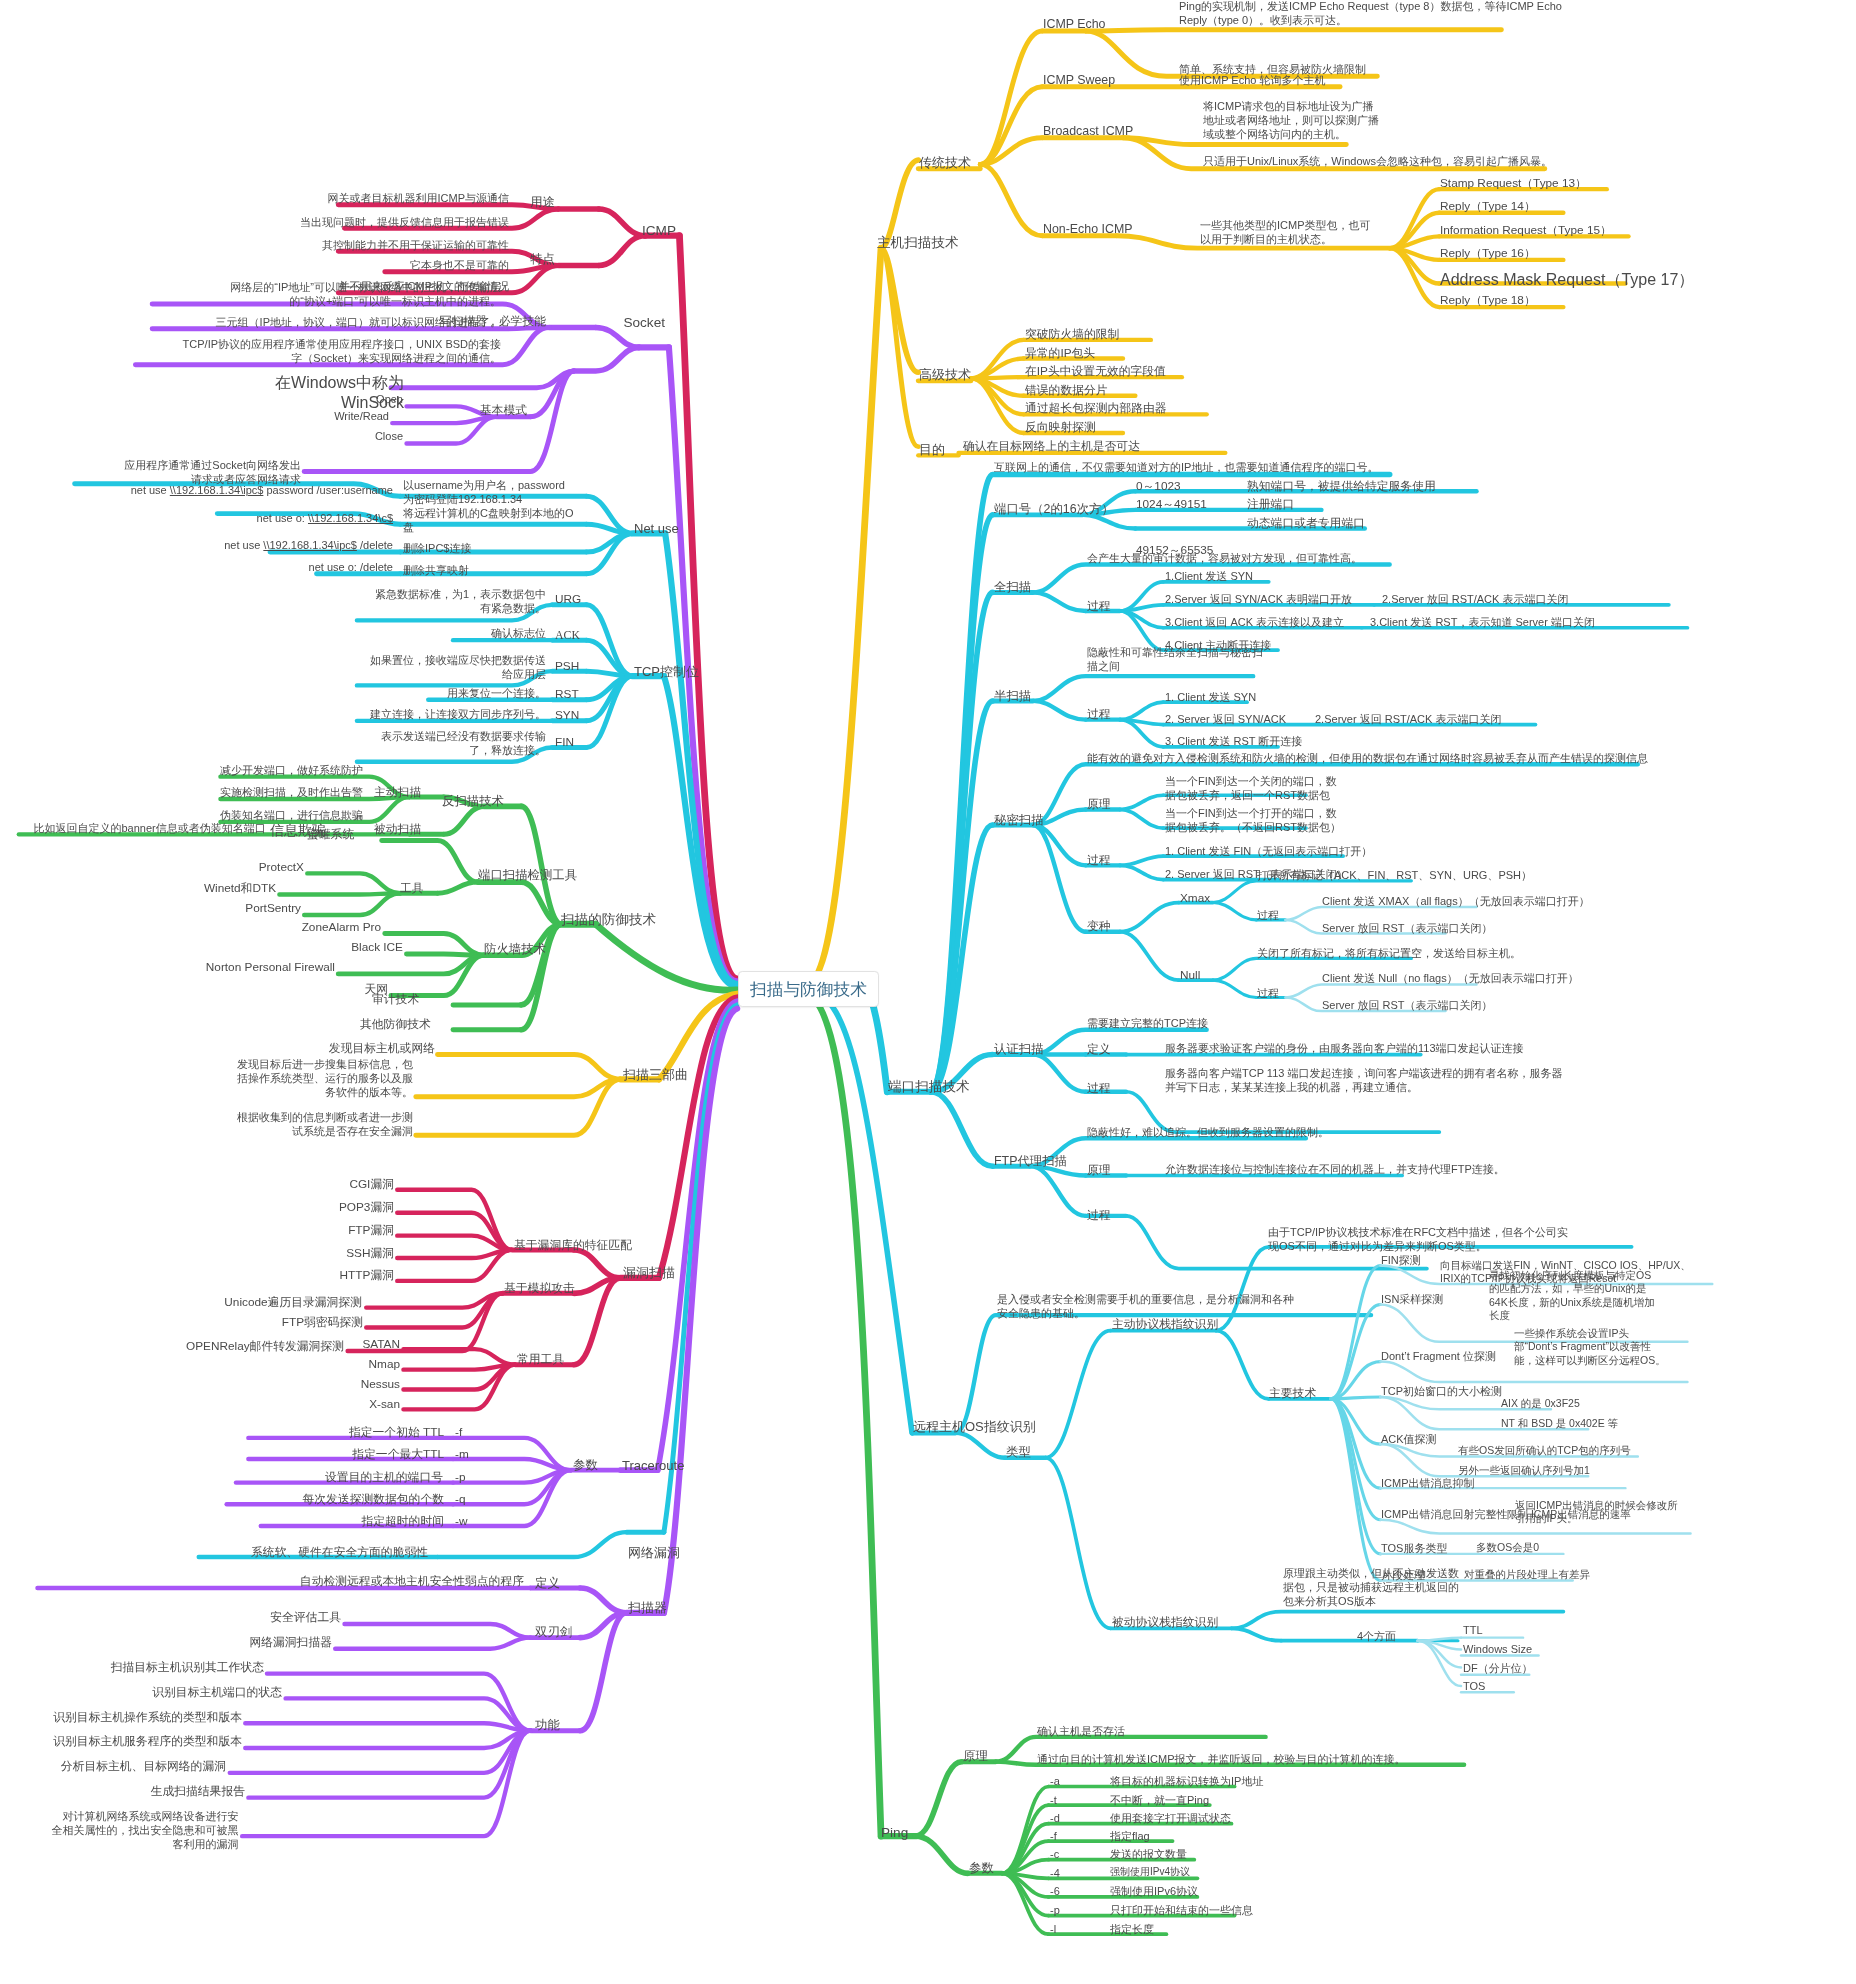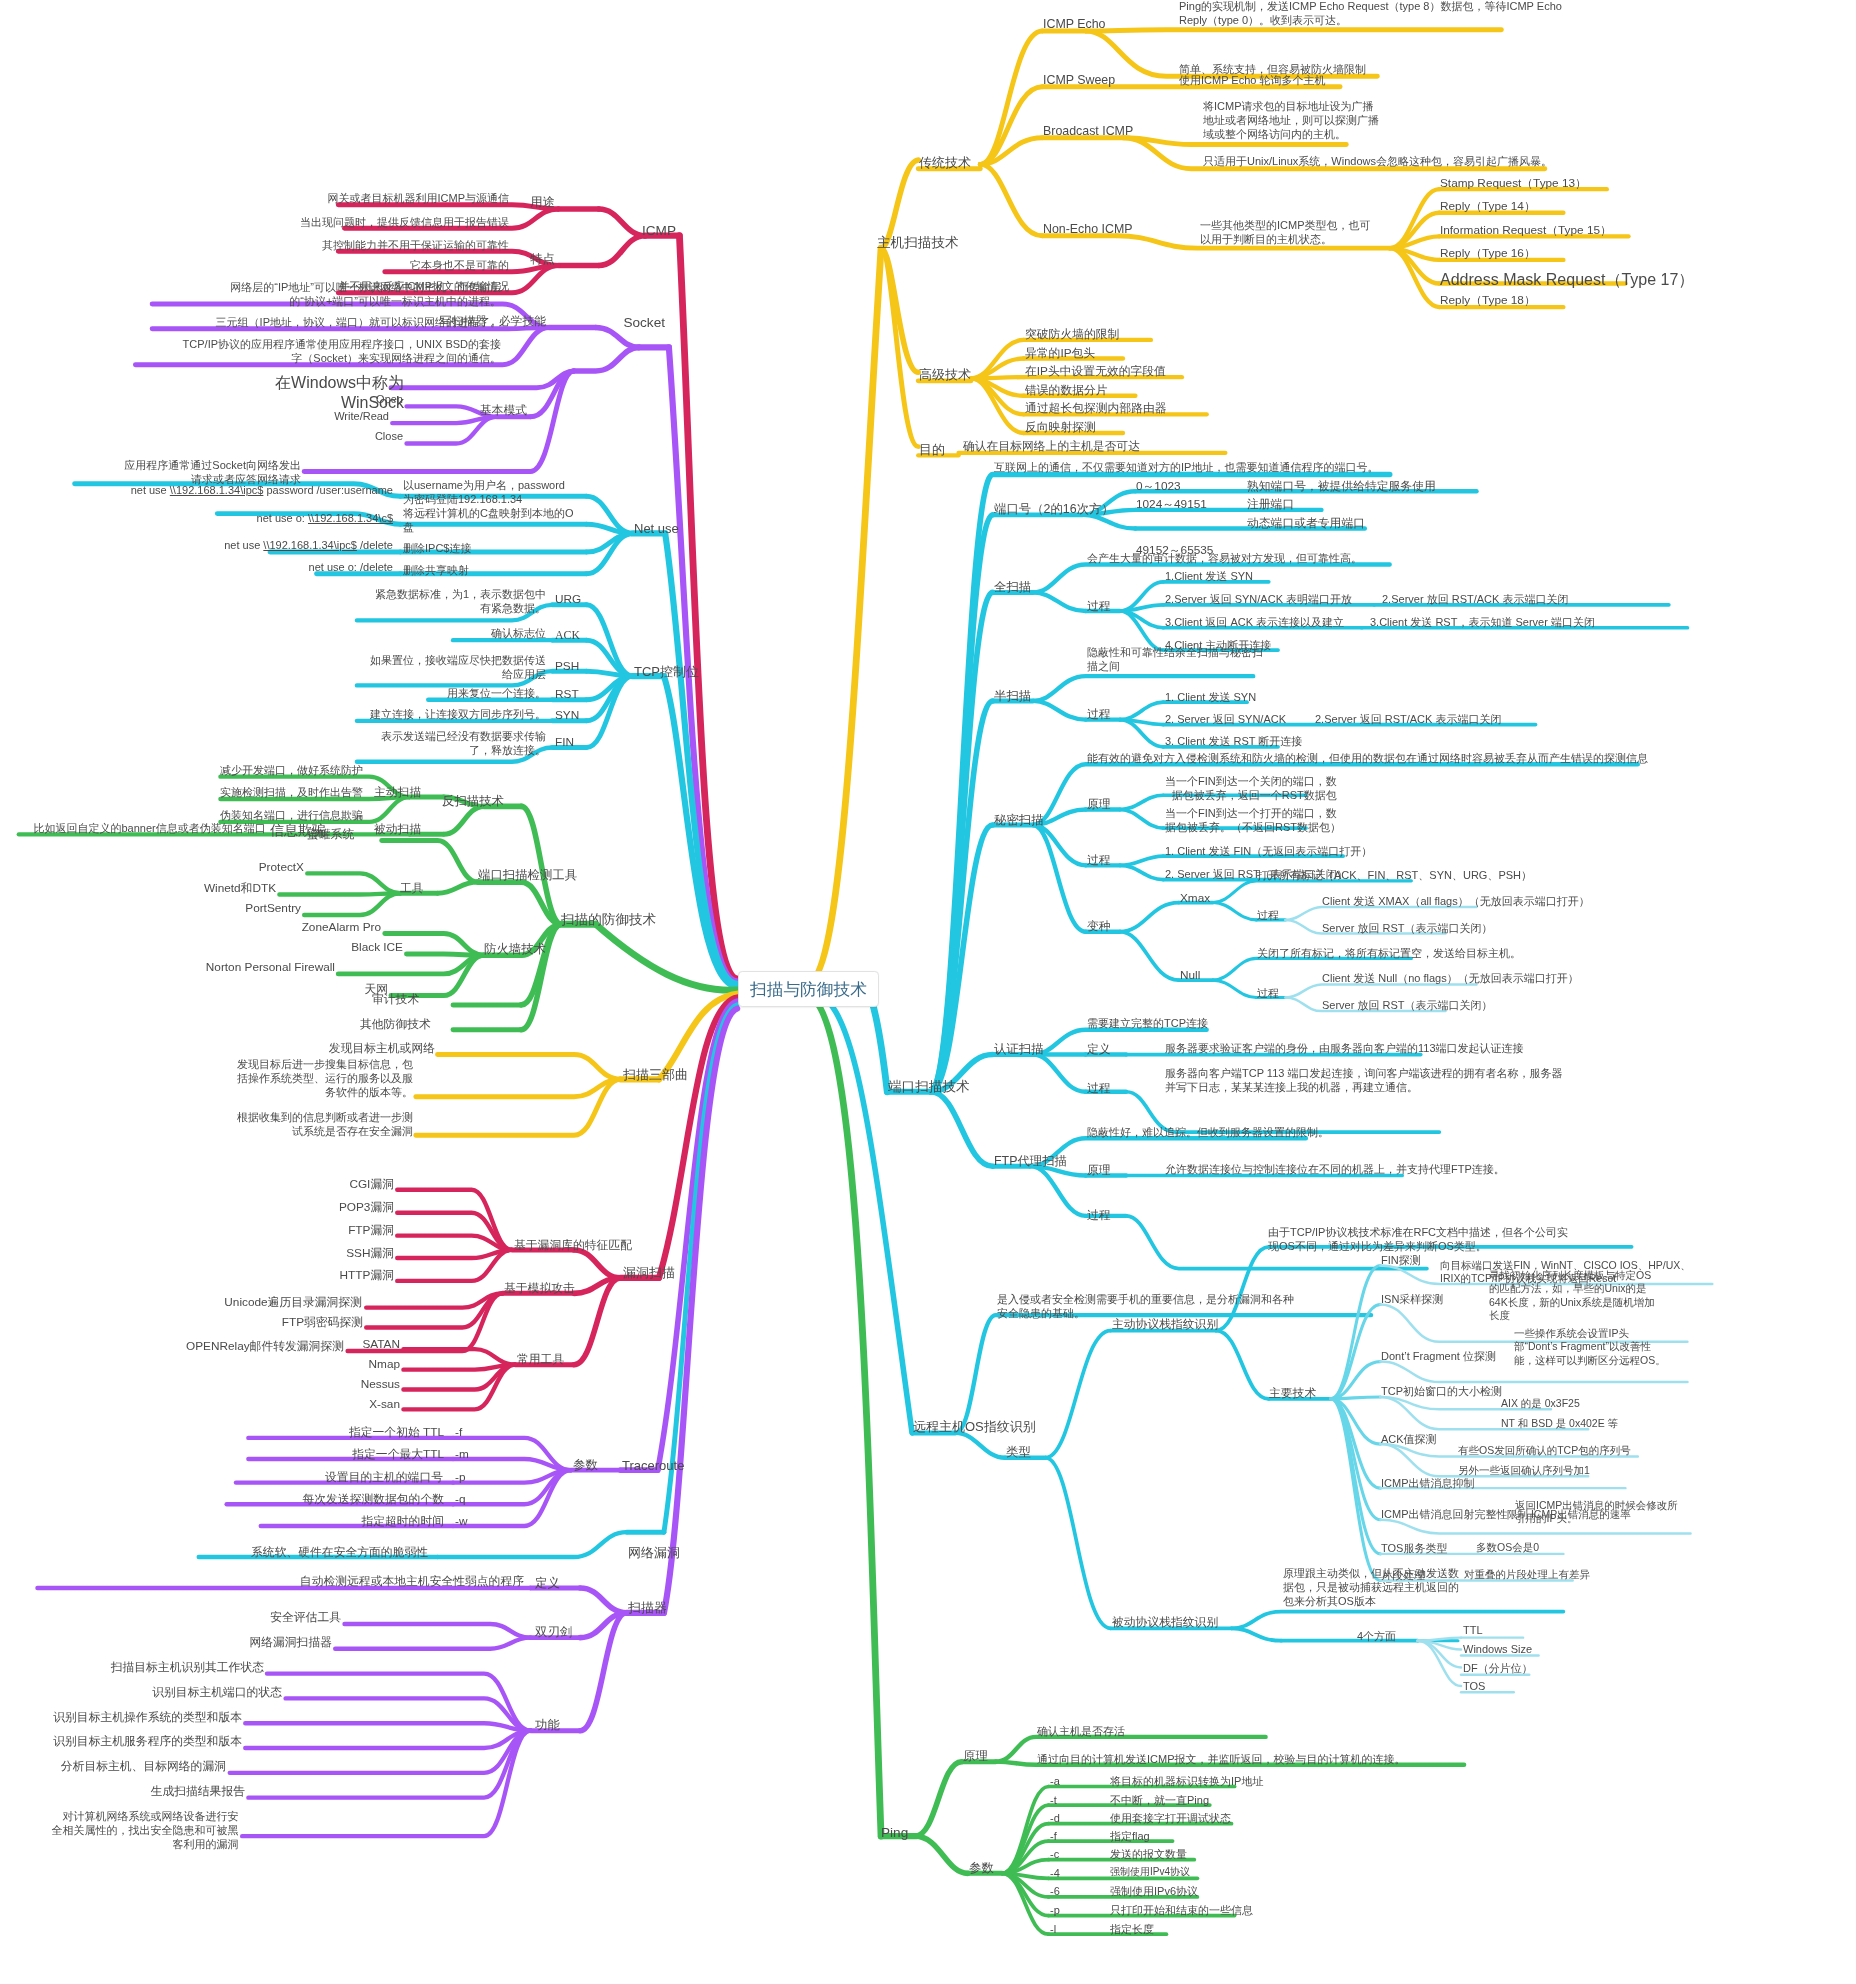--- a/index.html
+++ b/index.html
@@ -479,21 +479,21 @@
 描之间</div>
   <div class="node l" style="left:1087px;top:707px;font-size:11.8px;">过程</div>
   <div class="node l" style="left:1165px;top:690px;font-size:11px;">1. Client 发送 SYN</div>
   <div class="node l" style="left:1165px;top:712px;font-size:11px;">2. Server 返回 SYN/ACK</div>
   <div class="node l" style="left:1165px;top:734px;font-size:11px;">3. Client 发送 RST 断开连接</div>
   <div class="node l" style="left:1315px;top:712px;font-size:11px;">2.Server 返回 RST/ACK 表示端口关闭</div>
 
   <div class="node l" style="left:994px;top:813px;font-size:12.4px;">秘密扫描</div>
   <div class="node l" style="left:1087px;top:751px;font-size:11px;">能有效的避免对方入侵检测系统和防火墙的检测，但使用的数据包在通过网络时容易被丢弃从而产生错误的探测信息</div>
   <div class="node l" style="left:1087px;top:797px;font-size:11.8px;">原理</div>
-  <div class="node l" style="left:1165px;top:774px;font-size:11px;text-align:right;">当一个FIN到达一个关闭的端口，数
+  <div class="node l" style="left:1165px;top:774px;font-size:11px;">当一个FIN到达一个关闭的端口，数
 据包被丢弃，返回一个RST数据包</div>
   <div class="node l" style="left:1165px;top:806px;font-size:11px;">当一个FIN到达一个打开的端口，数
 据包被丢弃。（不返回RST数据包）</div>
   <div class="node l" style="left:1087px;top:853px;font-size:11.8px;">过程</div>
   <div class="node l" style="left:1165px;top:844px;font-size:11px;">1. Client 发送 FIN（无返回表示端口打开）</div>
   <div class="node l" style="left:1165px;top:867px;font-size:11px;">2. Server 返回 RST（表示端口关闭）</div>
   <div class="node l" style="left:1087px;top:919px;font-size:11.8px;">变种</div>
 
   <div class="node l" style="left:1180px;top:891px;font-size:11.8px;">Xmax</div>
   <div class="node l" style="left:1257px;top:868px;font-size:11px;">打开所有标记（ACK、FIN、RST、SYN、URG、PSH）</div>

